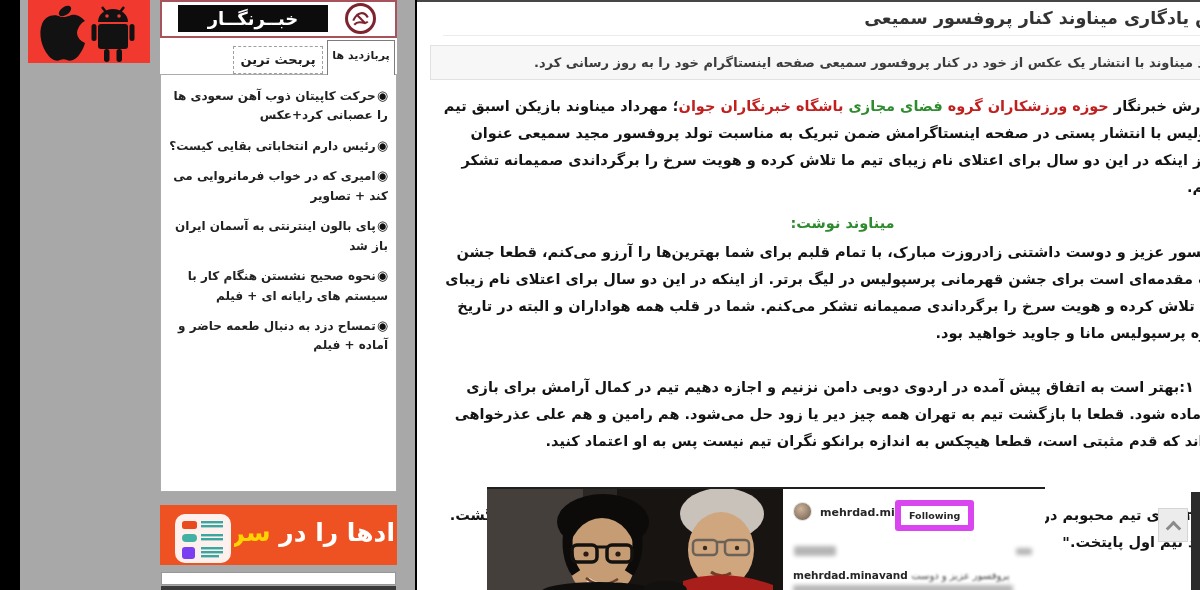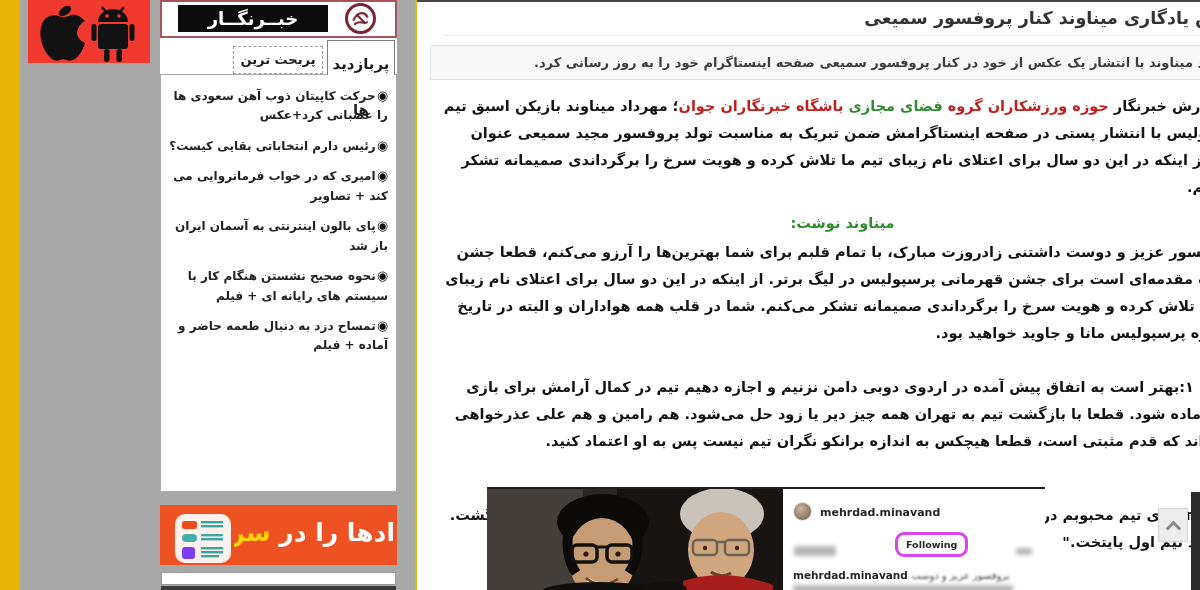--- a/index.html
+++ b/index.html
@@ -1,36 +1,36 @@
 <!DOCTYPE html>
 <html lang="fa"><head>
 <meta charset="utf-8">
 <style>
   * { margin:0; padding:0; box-sizing:border-box; }
   html,body { background:#dcdcdc; font-family:"DejaVu Sans", sans-serif; }
-  #page { position:relative; width:1200px; height:590px; background:#eab308; overflow:hidden; }
+  #page { position:relative; width:1200px; height:590px; background:#000000; overflow:hidden; }
   .abs { position:absolute; }
 
   
   .gray-col { left:20px; top:0; width:395px; height:590px; background:#a8a8a8; }
 
   
   .apps-banner { left:28px; top:0; width:122px; height:63px; background:#f1392f; z-index:2; }
 
   
   .logo-banner { left:160px; top:0; width:237px; height:38px; background:#fff; border:2px solid #a8525c; z-index:2; }
   .logo-black { position:absolute; left:16px; top:3px; width:150px; height:27px; background:#0c0c0c; color:#fff;
                 font-size:18px; font-weight:bold; text-align:center; line-height:27px; direction:rtl; }
   .stamp { position:absolute; left:183px; top:1px; width:31px; height:31px; border:3px solid #7c2430;
            border-radius:50%; background:#fff; }
 
   
   .sidebar-wrap { left:160px; top:38px; width:237px; height:454px; background:#fff; z-index:2; }
   .tab { position:absolute; background:#fff; text-align:center; font-weight:bold; color:#1d1d1d; direction:rtl; cursor:pointer; }
-  .tab-active { right:2px; top:2px; width:68px; height:35px; line-height:46px; font-size:15px;
+  .tab-active { right:2px; top:2px; width:68px; height:35px; line-height:30px; font-size:11px;
                 border:1px solid #7d7d7d; border-bottom:none; z-index:3; }
   .tab-inactive { right:74px; top:8px; width:90px; height:28px; line-height:26px; font-size:13px;
                   border:1px dashed #9f9f9f; }
   .panel { position:absolute; top:36px; left:0; right:0; bottom:0; background:#fff; border:1px solid #abababa9;
            border:1px solid #ababab; padding:10px 8px 0 6px; direction:rtl; overflow:hidden; }
   .sb-item { font-size:12px; font-weight:bold; color:#222; line-height:1.62; margin-bottom:9px; text-align:right; cursor:pointer; }
   .sb-item .bullet { font-size:13px; color:#111; margin-left:1px; }
 
   
   .ad-banner { left:160px; top:505px; width:237px; height:60px; background:#ef5222; z-index:2; overflow:hidden; cursor:pointer; }
@@ -59,22 +59,22 @@
   .lnk-red { color:#c21f1f; cursor:pointer; }
   .lnk-green { color:#2e8b2e; cursor:pointer; }
 
   
   .ig { left:487px; top:487px; width:558px; height:103px; background:#fff; border-top:2px solid #1f1f1f; z-index:2; }
   .ig-photo { position:absolute; left:0; top:0; width:296px; height:101px; overflow:hidden; }
   .ig-panel { position:absolute; left:296px; top:0; right:0; bottom:0; background:#fff; }
   .ig-avatar { position:absolute; left:10px; top:13px; width:19px; height:19px; border-radius:50%;
                background:radial-gradient(circle at 40% 35%, #cdb49a, #6b5a4c); border:1px solid #ddd; cursor:pointer; }
   .ig-user { position:absolute; left:37px; top:17px; font-size:11px; font-weight:bold; color:#262626; cursor:pointer; }
-  .ig-follow { position:absolute; left:112px; top:11px; padding:4px 8px; border:3px solid #d946ef; border-radius:9px;
-               font-size:9.5px; font-weight:bold; color:#262626; background:#fff; cursor:pointer;margin-top:32px; }
+  .ig-follow { position:absolute; left:112px; top:11px; padding:4px 8px; border:6px solid #d946ef; border-radius:3px;
+               font-size:9.5px; font-weight:bold; color:#262626; background:#fff; cursor:pointer; }
   .blur-bar { position:absolute; background:#8e8e8e; border-radius:2px; filter:blur(2px); opacity:.65; }
   .ig-caption { position:absolute; left:10px; top:80px; width:250px; font-size:10.5px; color:#262626; }
   .ig-caption b { font-weight:bold; }
   .ig-caption .fa-blur { direction:rtl; color:#444; filter:blur(1px); font-size:10px; }
 
   
   .backtop { left:1158px; top:508px; width:30px; height:34px; background:#ececec; border:1px solid #d5d5d5; cursor:pointer; z-index:2;}
   .backtop .chev { position:absolute; left:9px; top:14px; width:11px; height:11px;
                    border-top:3px solid #8a8a8a; border-right:3px solid #8a8a8a; transform:rotate(-45deg); }
   .scroll-thumb { left:1191px; top:492px; width:9px; height:98px; background:#2c2c2c; cursor:grab; z-index:2; }

